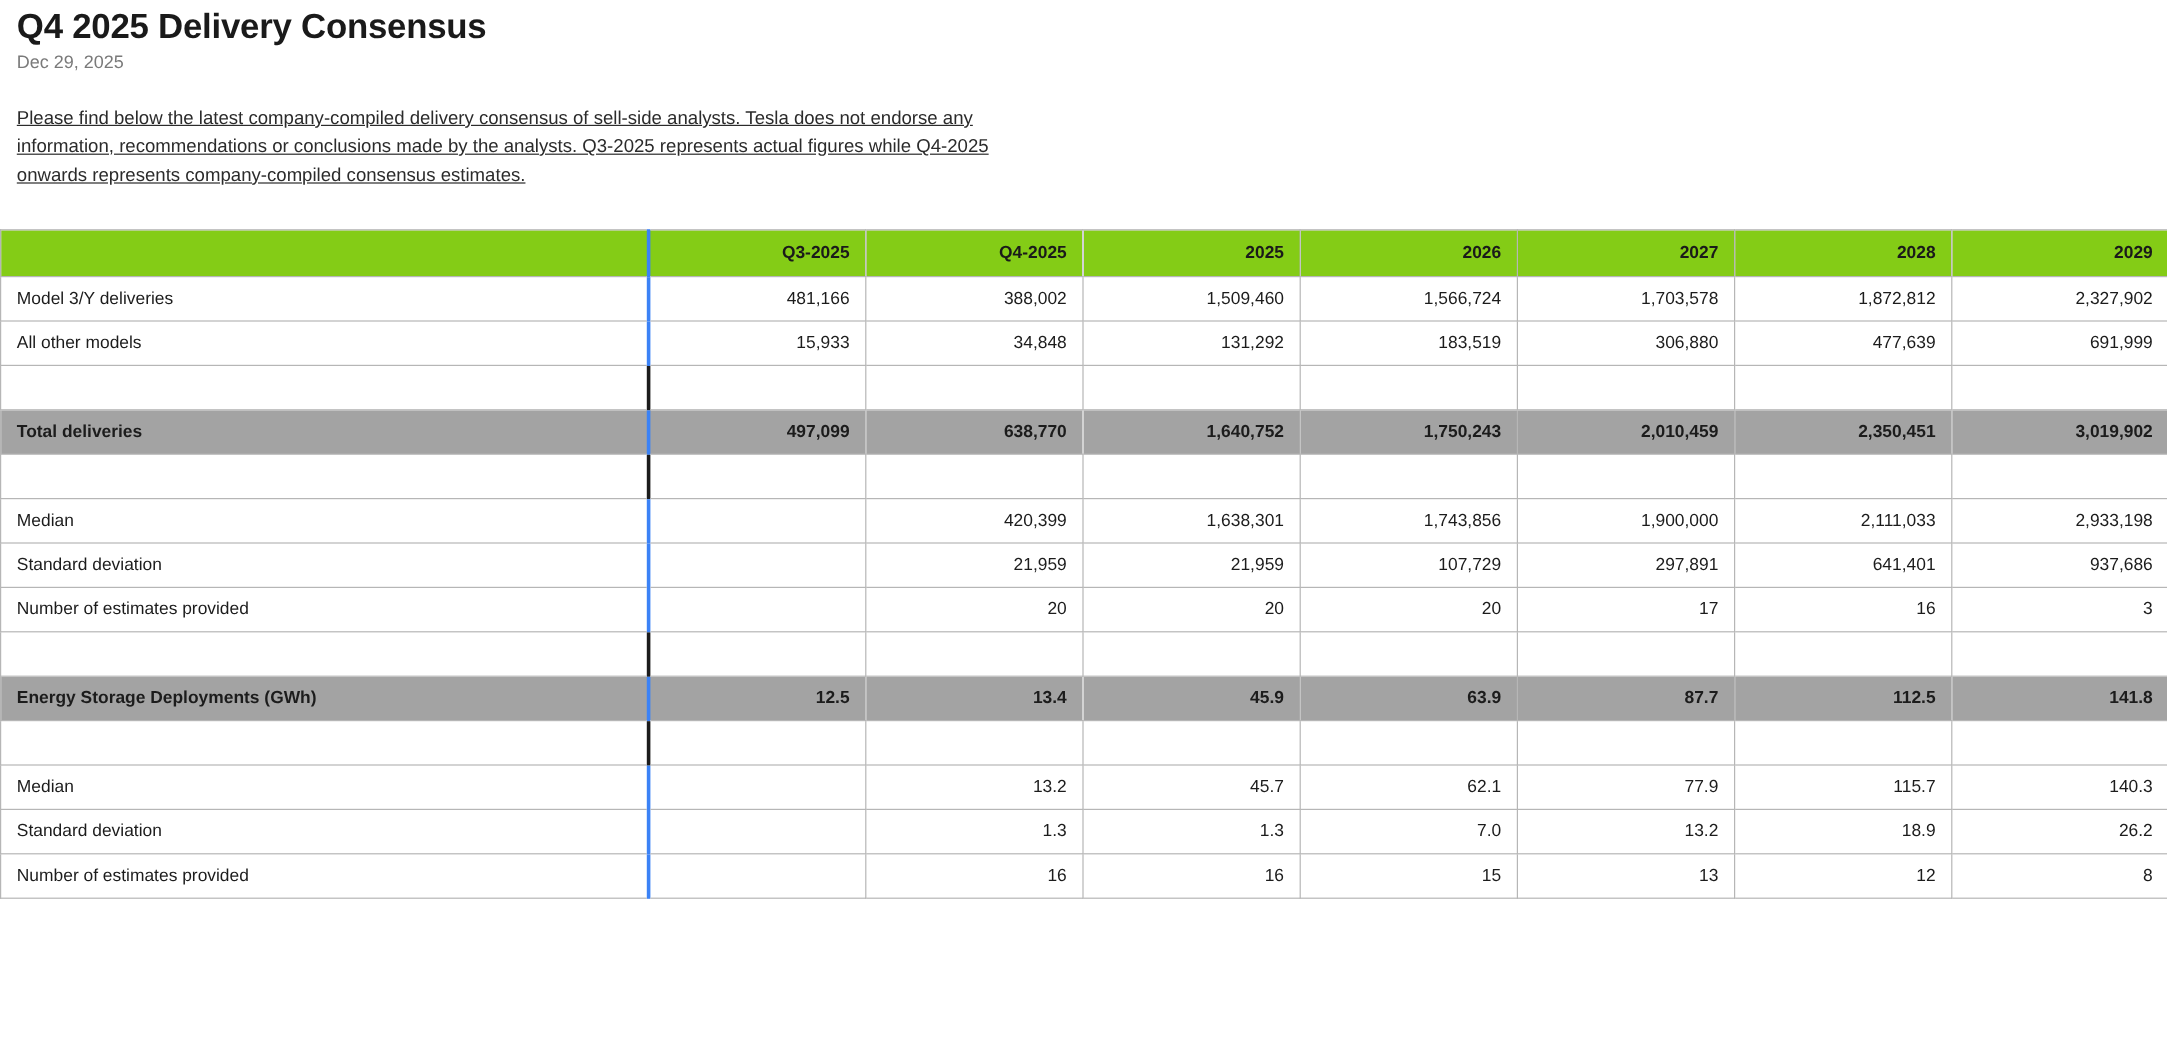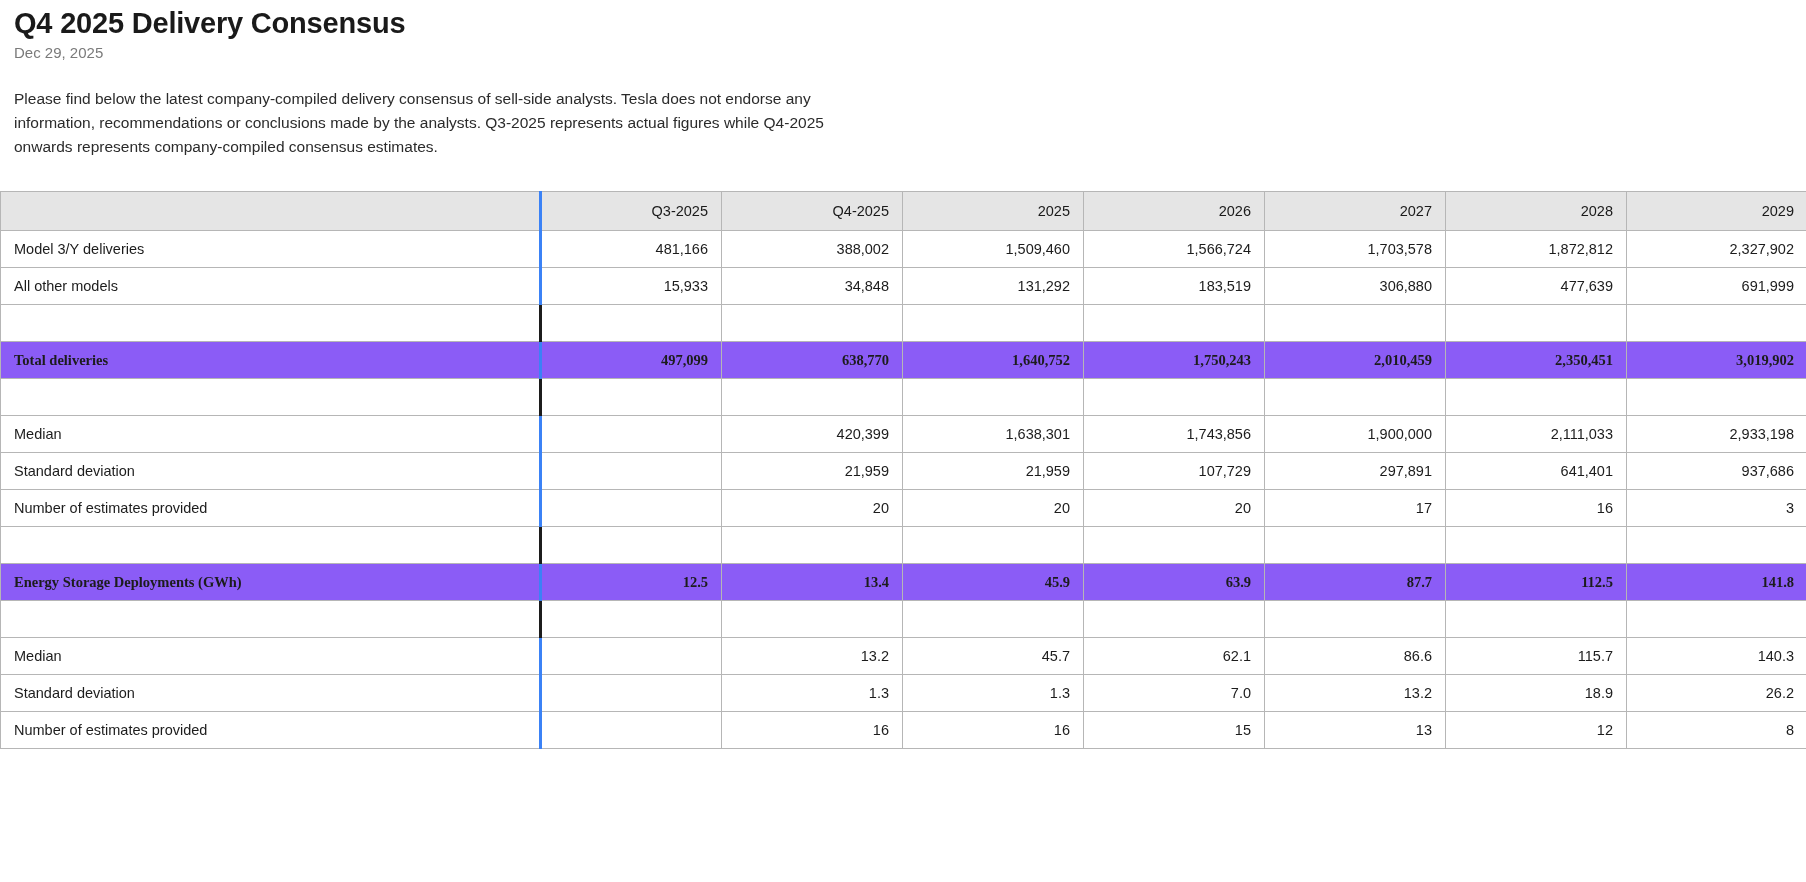--- a/index.html
+++ b/index.html
@@ -35,20 +35,21 @@
     font-size: 15px;
     color: #7a7a7a;
     margin-top: 4px;
   }
   .para {
     font-size: 15.5px;
     line-height: 24px;
     color: #2b2b2b;
     margin-top: 26px;
     max-width: 820px;
+    text-decoration: underline;
   }
   .para.second {
     margin-top: 26px;
     max-width: 845px;
   }
   table.consensus {
     border-collapse: collapse;
     width: 1806px;
     margin-top: 32px;
     table-layout: fixed;
@@ -59,40 +60,39 @@
   table.consensus th, table.consensus td {
     border: 1px solid #b6b6b6;
     height: 37px;
     box-sizing: border-box;
     padding: 0 13px;
     vertical-align: middle;
     white-space: nowrap;
     overflow: hidden;
   }
   table.consensus thead th {
-    background: #e5e5e5;
-    font-weight: normal;
+    background: #84cc16;
+    font-weight: bold;
     text-align: right;
     font-size: 14.5px;
     color: #1a1a1a;
     height: 39px;
   }
   table.consensus thead th.label-head {
     text-align: left;
   }
   td.rowlabel, th.label-head {
     text-align: left;
   }
   td.num {
     text-align: right;
   }
   tr.shaded td {
-    background: #8b5cf6;
+    background: #a3a3a3;
     font-weight: bold;
-    font-family: Liberation Serif, serif;
   }
   tr.spacer td {
     height: 37px;
     background: #ffffff;
   }
   
   table.consensus td.rowlabel,
   table.consensus th.label-head {
     border-right: 3px solid #3b82f6;
   }
@@ -244,21 +244,21 @@
           <td class="num"></td>
           <td class="num"></td>
           <td class="num"></td>
         </tr>
         <tr>
           <td class="rowlabel">Median</td>
           <td class="num"></td>
           <td class="num">13.2</td>
           <td class="num">45.7</td>
           <td class="num">62.1</td>
-          <td class="num">86.6</td>
+          <td class="num">77.9</td>
           <td class="num">115.7</td>
           <td class="num">140.3</td>
         </tr>
         <tr>
           <td class="rowlabel">Standard deviation</td>
           <td class="num"></td>
           <td class="num">1.3</td>
           <td class="num">1.3</td>
           <td class="num">7.0</td>
           <td class="num">13.2</td>

